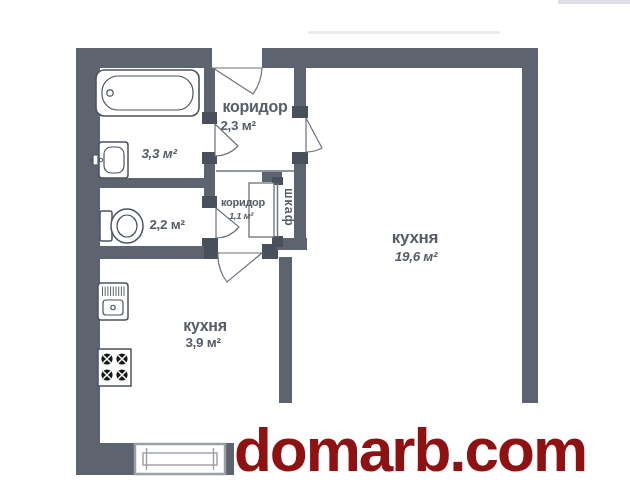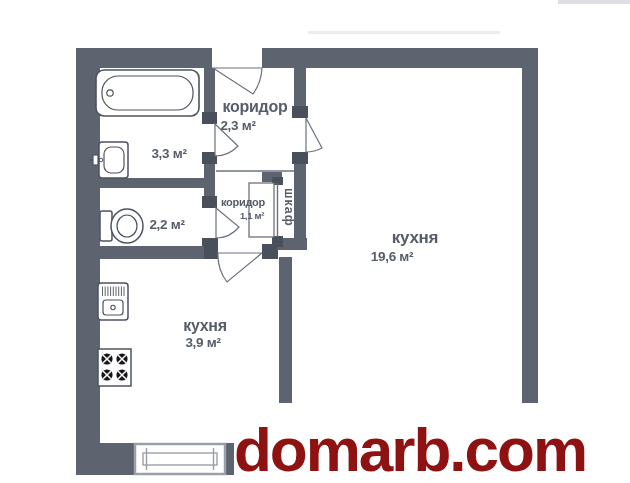--- a/index.html
+++ b/index.html
@@ -124,33 +124,33 @@
     </g>
 
     <g>
       <rect x="135" y="444" width="90" height="30" fill="#ffffff" stroke="#9aa0a8" stroke-width="2.5"></rect>
       <rect x="143" y="453" width="74" height="12" fill="#ffffff" stroke="#9aa0a8" stroke-width="1.4"></rect>
       <line x1="146.5" y1="448" x2="146.5" y2="470" stroke="#9aa0a8" stroke-width="1.4"></line>
       <line x1="213.5" y1="448" x2="213.5" y2="470" stroke="#9aa0a8" stroke-width="1.4"></line>
     </g>
   </svg>
 
-  <div class="lbl area-md" style="left:169px;top:146px;">3,3 м²</div>
+  <div class="lbl area-md" style="left:159px;top:146px;font-style:italic;">3,3 м²</div>
 
   <div class="lbl name-lg" style="left:255px;top:98px;">коридор</div>
   <div class="lbl area-md" style="left:238px;top:118px;">2,3 м²</div>
 
   <div class="lbl area-md" style="left:167px;top:217px;">2,2 м²</div>
 
   <div class="lbl name-sm" style="left:243px;top:196px;">коридор</div>
-  <div class="lbl area-sm" style="left:252px;top:210px;">1,1 м²</div>
+  <div class="lbl area-sm" style="left:241px;top:210px;font-style:italic;">1,1 м²</div>
 
   <div class="closet-lbl" style="left:282px;top:188px;">шкаф</div>
 
   <div class="lbl name-xl" style="left:415px;top:228px;">кухня</div>
-  <div class="lbl area-md" style="left:392px;top:249px;">19,6 м²</div>
+  <div class="lbl area-md" style="left:416px;top:249px;font-style:italic;">19,6 м²</div>
 
   <div class="lbl name-lg" style="left:205px;top:317px;">кухня</div>
   <div class="lbl area-md" style="left:203px;top:335px;">3,9 м²</div>
 
   <div class="watermark">domarb.com</div>
 
 </div>
 
 </body></html>

